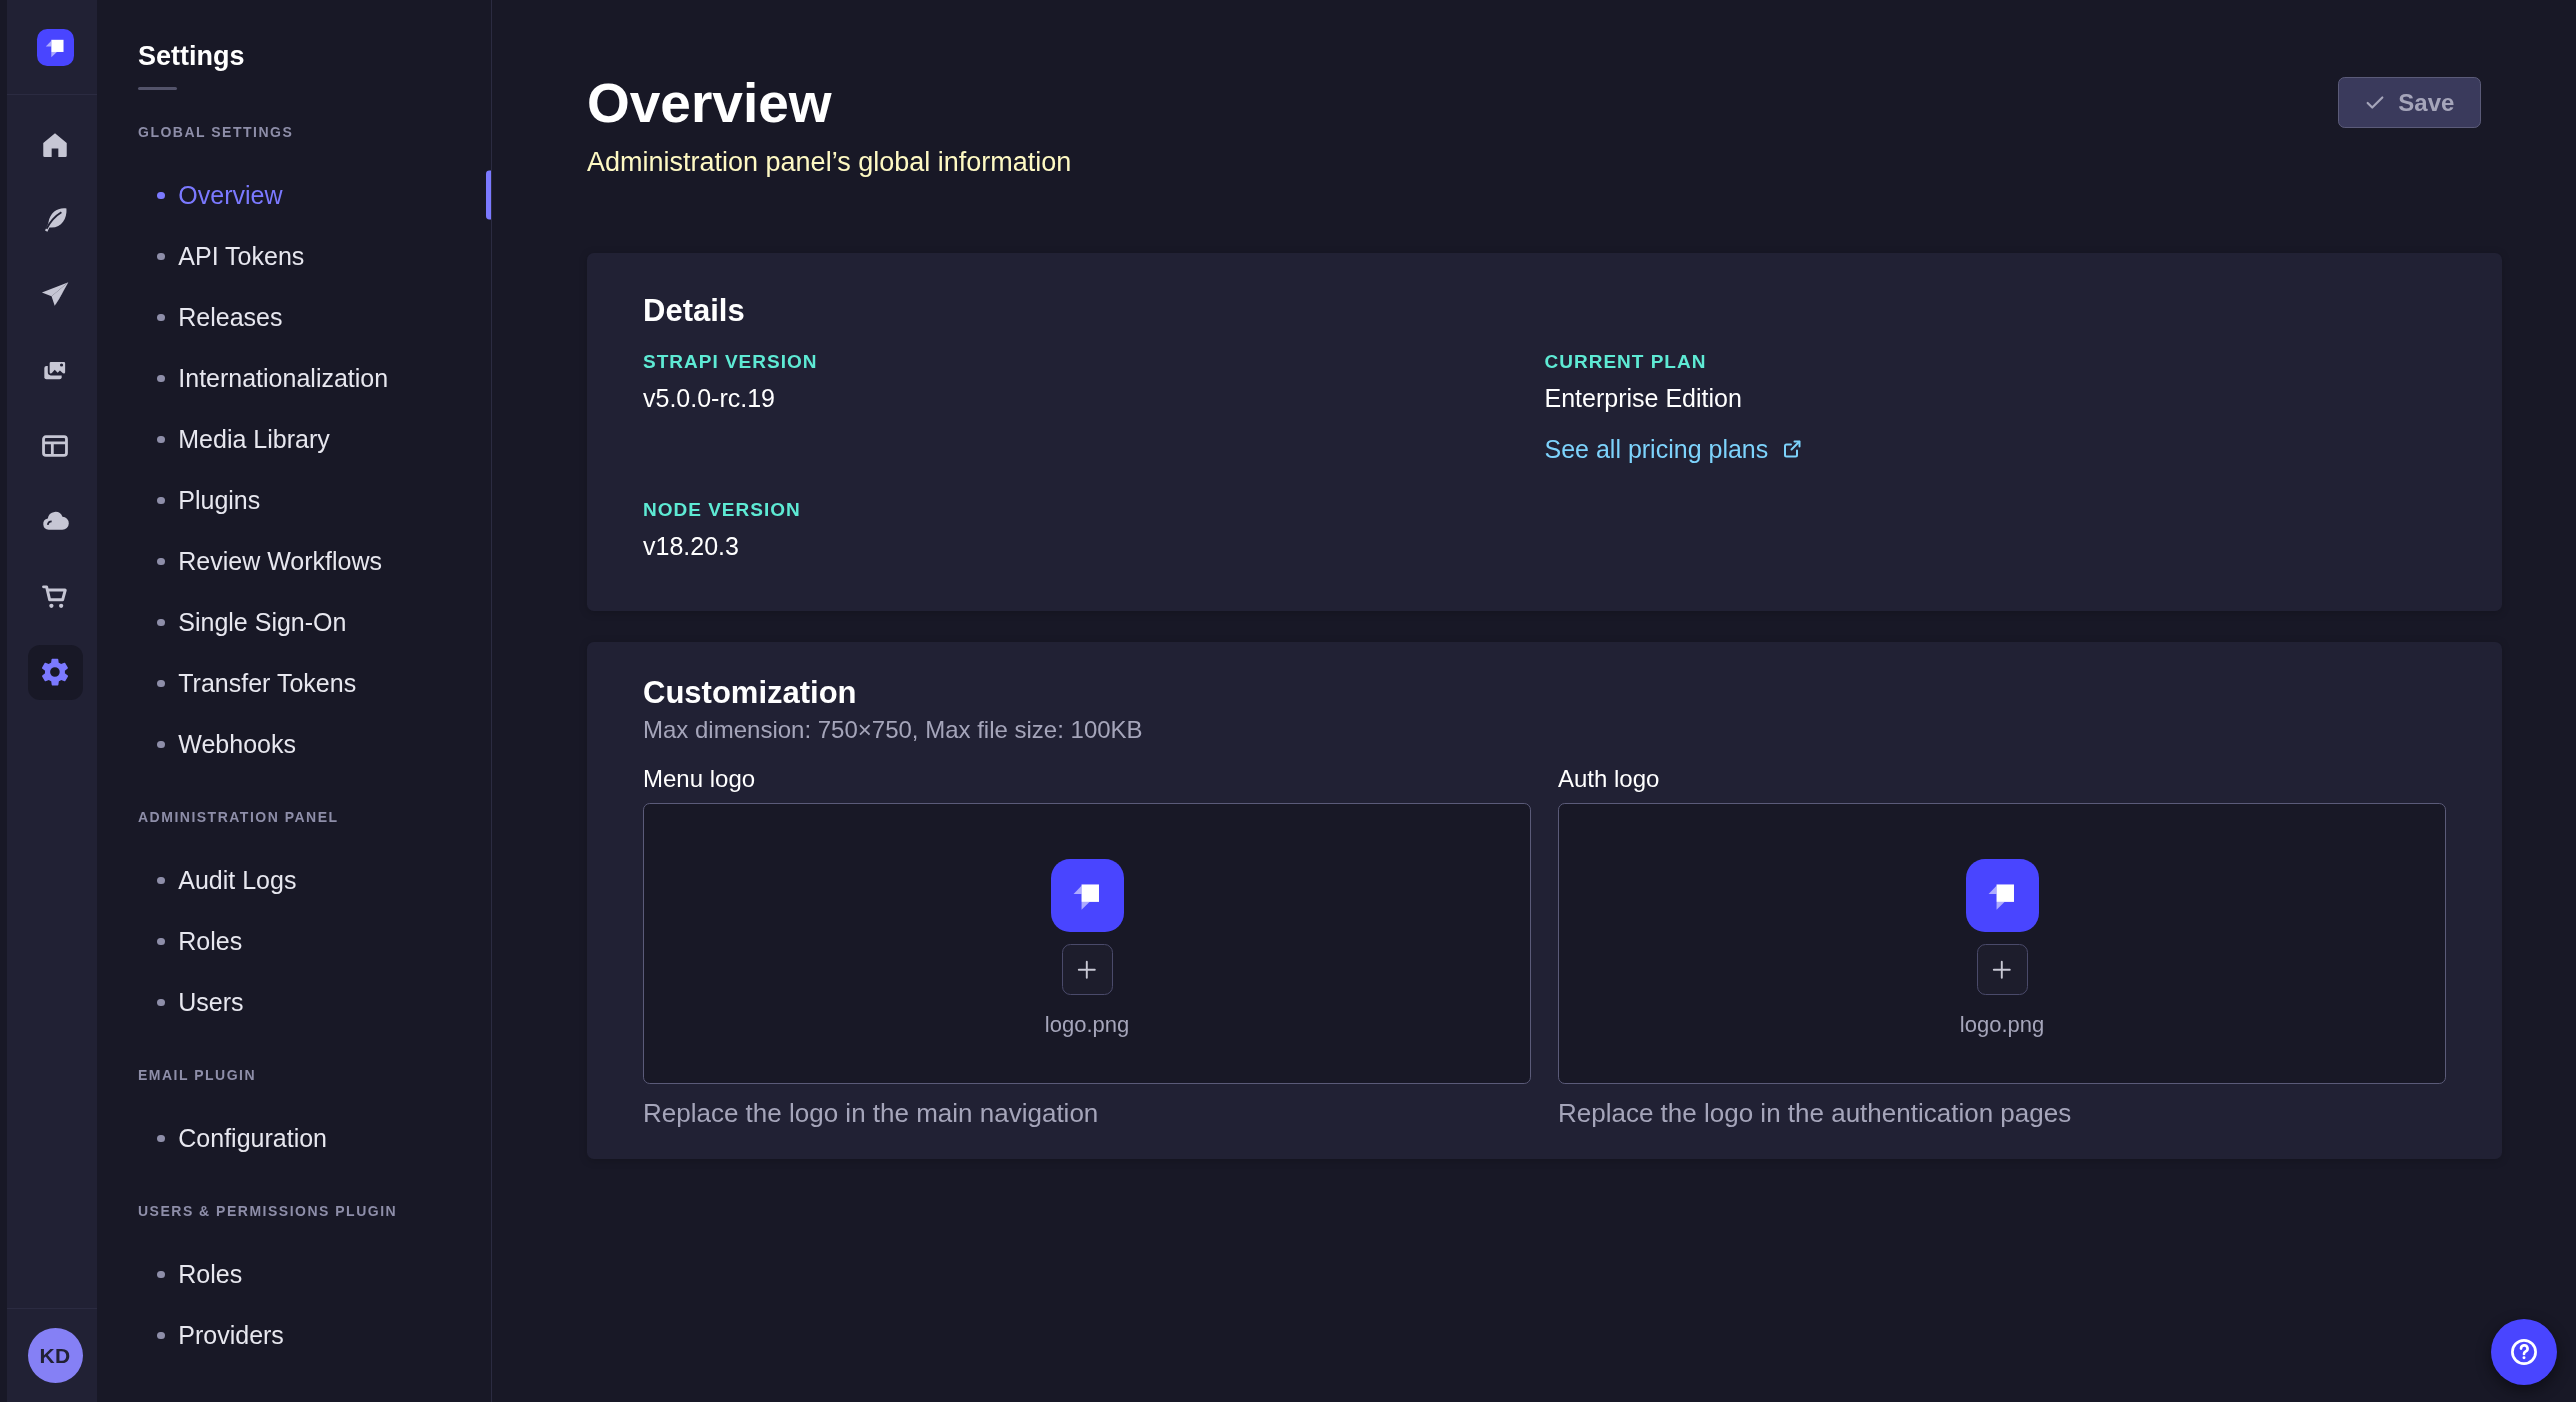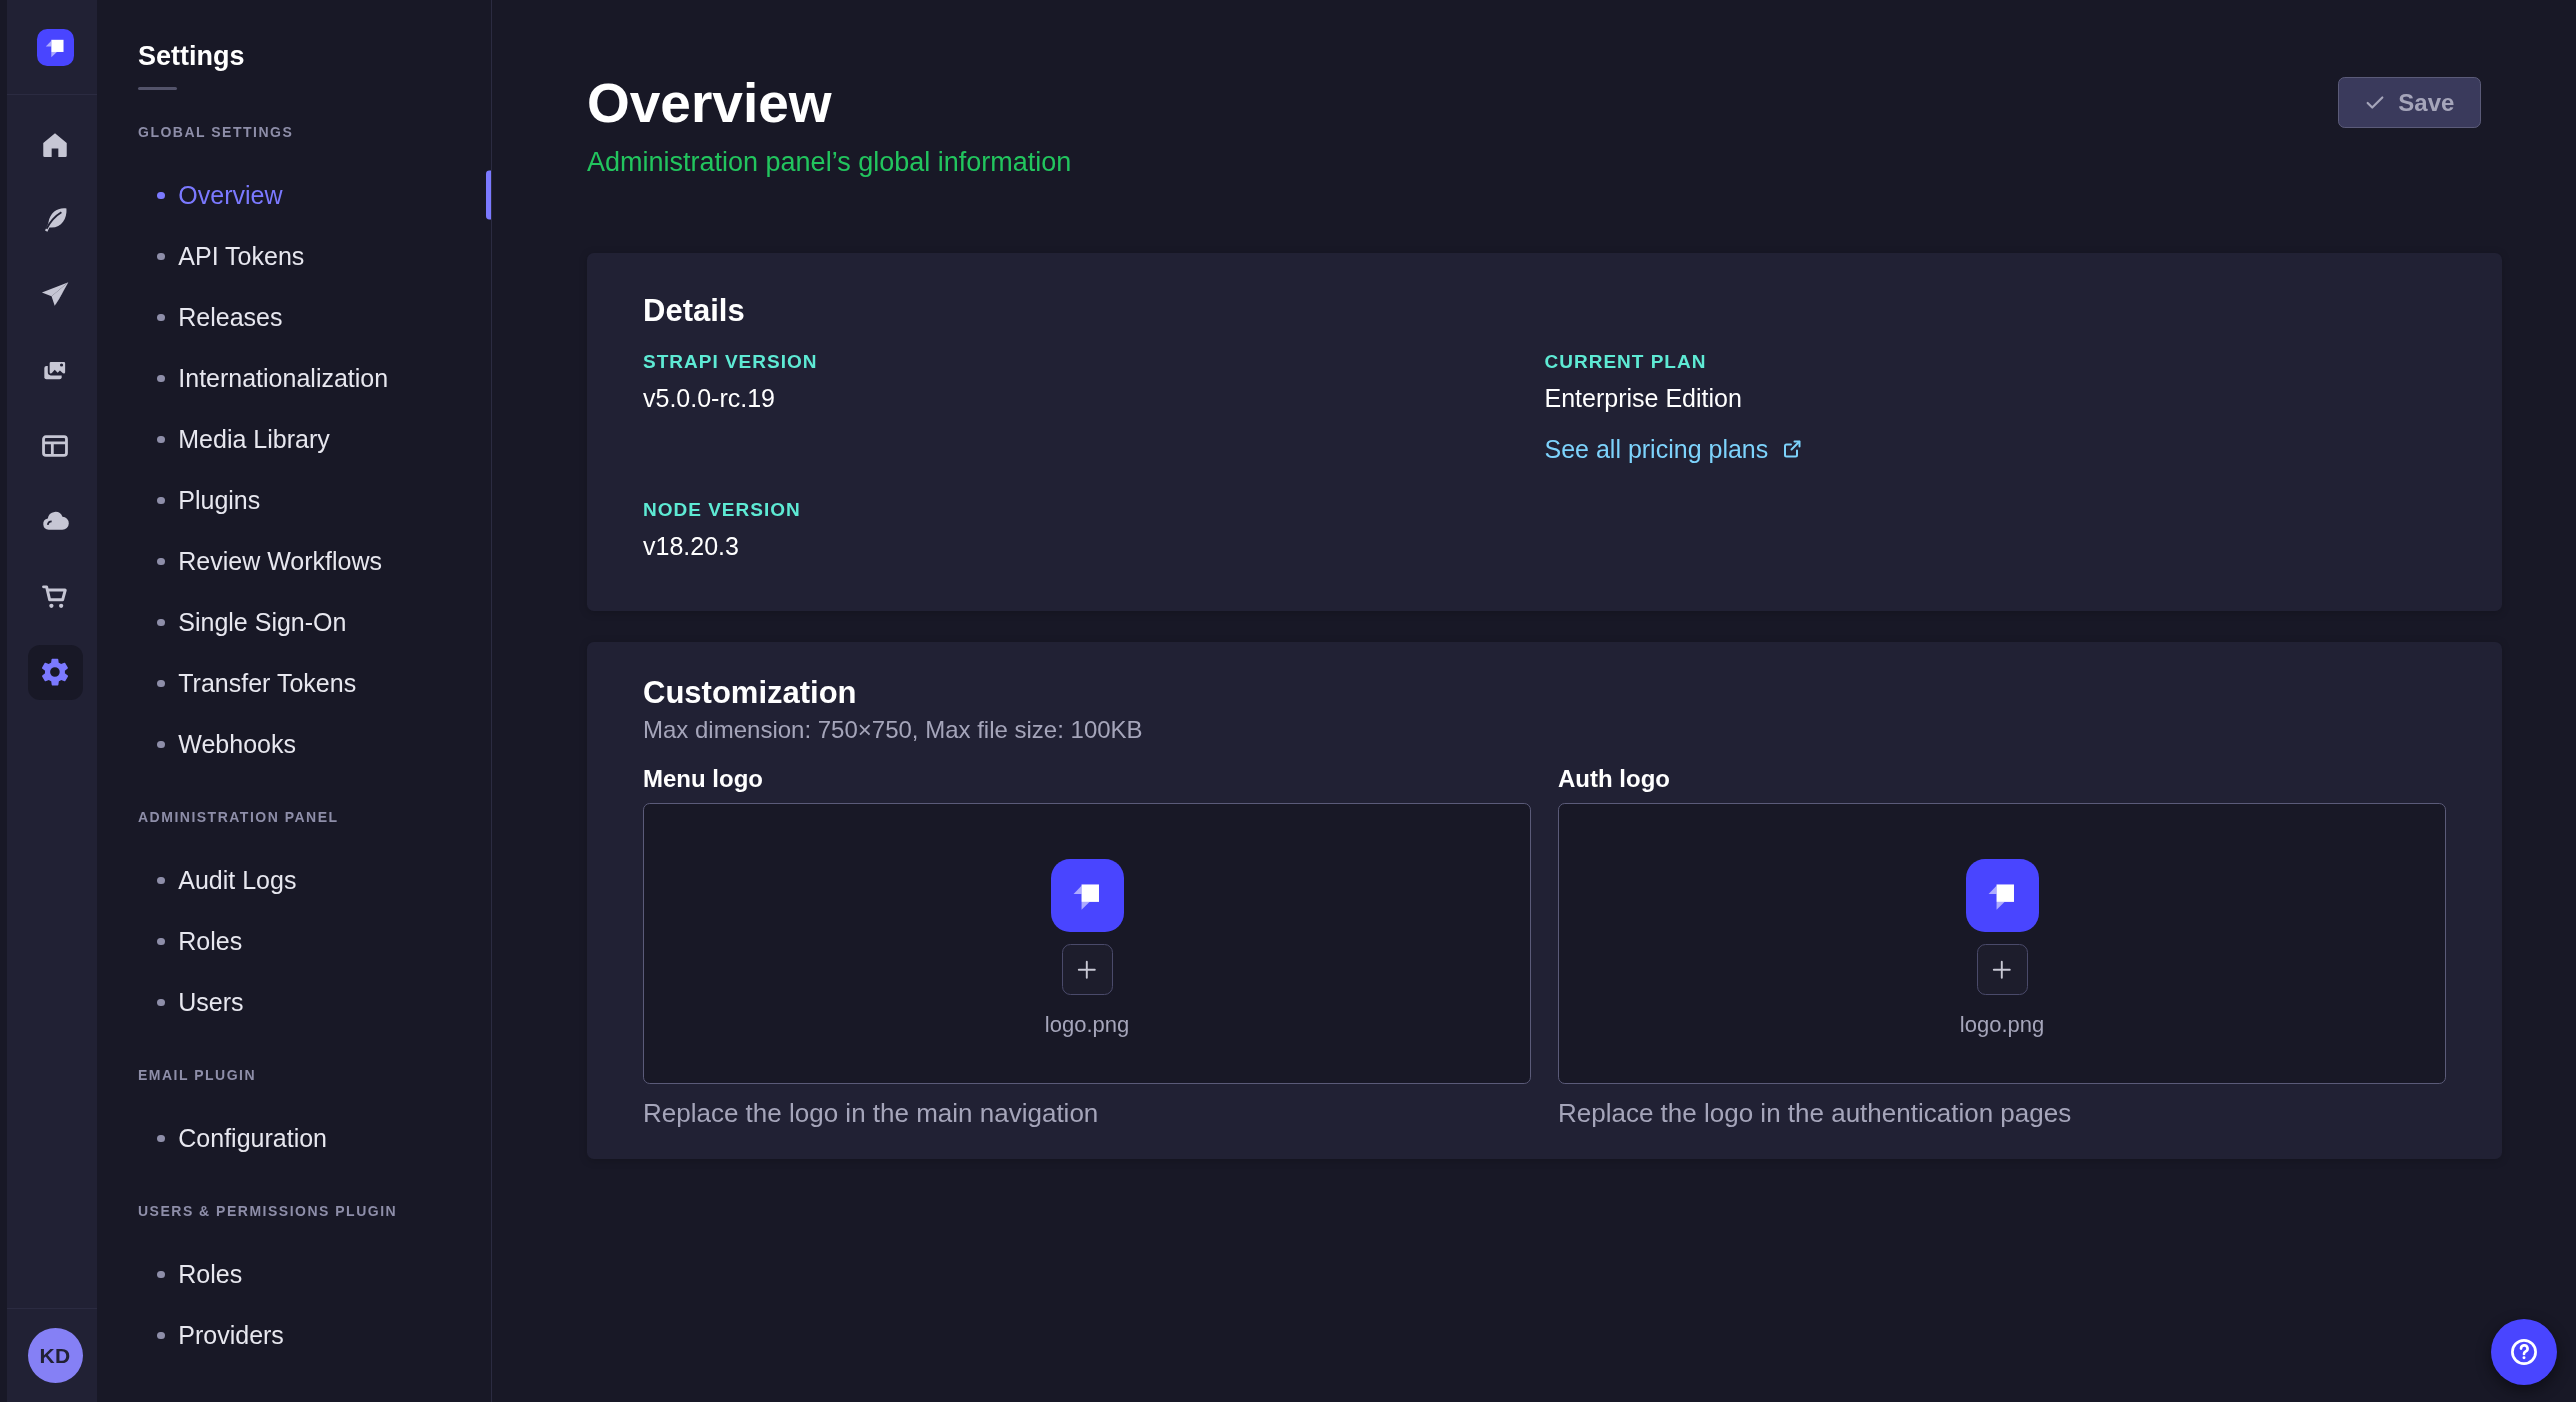--- a/index.html
+++ b/index.html
@@ -48,21 +48,21 @@
   li.active { color:#7b79ff; font-weight:500; }
   li.active .bullet { background:#7b79ff; }
   .active-indicator { position:absolute; right:0; top:50%; transform:translateY(-50%);
     width:5.1px; height:49px; border-radius:3.4px 0 0 3.4px; background:#7b79ff; }
 
   
   .content { position:absolute; left:493px; top:0; right:0; bottom:0; }
   .page-header { display:flex; justify-content:space-between; align-items:flex-start;
     padding:72px 95px 0 94px; }
   .page-title { font-size:55px; font-weight:700; line-height:63px; color:#ffffff; }
-  .page-subtitle { font-size:27px; color:#22c55e; margin-top:12px; }
+  .page-subtitle { font-size:27px; color:#fef9c3; margin-top:12px; }
   .save-btn { margin-top:5.1px; height:51px; padding:0 25.6px; border-radius:6.8px;
     background:#3a3a5c; border:0.9px solid #5b5b79; color:#a5a5ba; font-size:24px;
     font-weight:600; display:flex; align-items:center; gap:12px; cursor:pointer;
     font-family:inherit; }
   .save-btn svg { width:22px; height:22px; }
 
   .main-body { padding:0 74px 0 94px; }
   .card { background:#212134; border-radius:6.8px; box-shadow:0 1.7px 8.5px rgba(0,0,0,.18); }
   .card-heading { font-size:31px; font-weight:600; line-height:37px; color:#ffffff; }
 
@@ -73,21 +73,21 @@
   .field-value { font-size:25px; color:#ffffff; line-height:31px; margin-top:10.2px; }
   .field + .field { margin-top:85px; }
   .pricing-link { display:inline-flex; align-items:center; gap:12px; margin-top:20.4px;
     font-size:25px; color:#7dd3fc; cursor:pointer; text-decoration:none; }
   .pricing-link svg { width:24px; height:24px; }
 
   .custom-card { margin-top:31px; padding:32px 56px 32px; }
   .card-subtitle { font-size:24px; line-height:29px; color:#a5a5ba; margin-top:3.4px; }
   .upload-grid { display:grid; grid-template-columns:1fr 1fr; column-gap:27px;
     margin-top:20.4px; }
-  .upload-label { font-size:24px; font-weight:700; line-height:29px; color:#ffffff; }
+  .upload-label { font-size:24px; font-weight:400; line-height:29px; color:#ffffff; }
   .upload-box { margin-top:10.2px; height:281px; border:0.9px solid #5b5b79;
     border-radius:6.8px; background:#181826; display:flex; flex-direction:column;
     align-items:center; padding-top:55px; cursor:pointer; }
   .upload-logo { width:73px; height:73px; border-radius:19px; background:#4945ff;
     display:flex; align-items:center; justify-content:center; }
   .upload-logo svg { width:53px; height:53px; }
   .plus-btn { margin-top:12px; width:51px; height:51px; border-radius:8.5px;
     background:#1d1d2c; border:0.9px solid #4a4a6a; color:#c8c8d4;
     display:flex; align-items:center; justify-content:center; cursor:pointer; }
   .plus-btn svg { width:25.6px; height:25.6px; }

